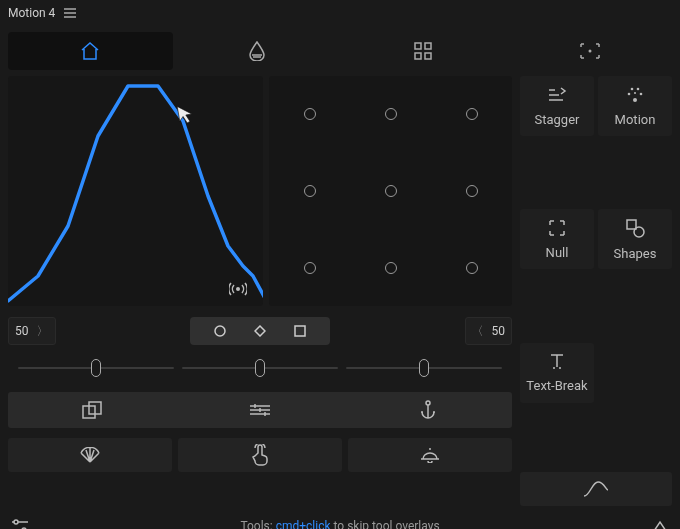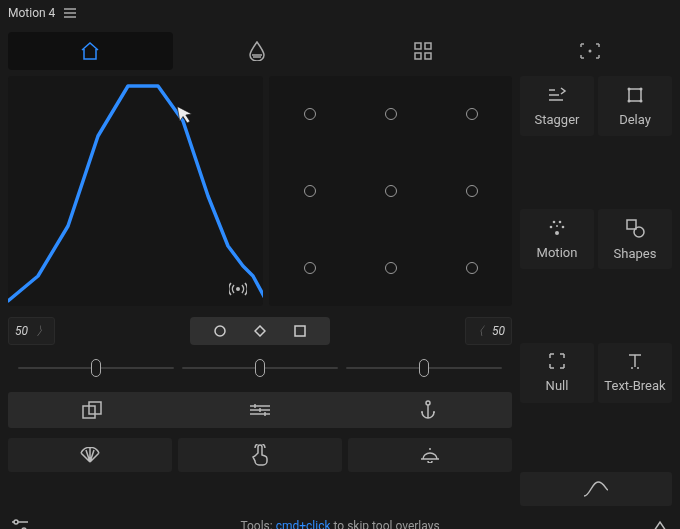--- a/index.html
+++ b/index.html
@@ -124,21 +124,20 @@
   .num-box {
     height: 28px;
     background: #202020;
     border: 1px solid #2a2a2a;
     border-radius: 3px;
     display: flex; align-items: center;
     padding: 0 6px;
     gap: 8px;
     color: #cfcfcf;
     cursor: ew-resize;
-    font-style: italic;
   }
   .arrow { color: #888; font-size: 12px; cursor: pointer; }
   .shape-strip {
     flex: 1;
     display: flex;
     justify-content: center;
   }
   .shape-inner {
     height: 28px;
     width: 140px;
@@ -432,52 +431,42 @@
   </div>
 
   <div class="palette">
     <div class="tool">
       <svg width="20" height="18" viewBox="0 0 20 18">
           <path d="M2 4h6 M2 9h10 M2 14h14 M14 2l4 3-4 3"></path>
         </svg>
       <span>Stagger</span>
     </div>
     <div class="tool">
-      <svg width="18" height="18" viewBox="0 0 18 18">
-          <rect x="3" y="3" width="12" height="12"></rect>
-          <circle cx="3" cy="3" r="1.5" fill="#bbb" stroke="none"></circle>
-          <circle cx="15" cy="3" r="1.5" fill="#bbb" stroke="none"></circle>
-          <circle cx="3" cy="15" r="1.5" fill="#bbb" stroke="none"></circle>
-          <circle cx="15" cy="15" r="1.5" fill="#bbb" stroke="none"></circle>
-        </svg>
-      <span>Delay</span>
-    </div>
-    <div class="tool">
       <svg width="20" height="18" viewBox="0 0 20 18">
           <circle cx="10" cy="14" r="2" fill="#bbb" stroke="none"></circle>
           <circle cx="4" cy="8" r="1.3" fill="#bbb" stroke="none"></circle>
           <circle cx="16" cy="8" r="1.3" fill="#bbb" stroke="none"></circle>
           <circle cx="7" cy="3" r="1.3" fill="#bbb" stroke="none"></circle>
           <circle cx="13" cy="3" r="1.3" fill="#bbb" stroke="none"></circle>
           <circle cx="10" cy="7" r="1" fill="#bbb" stroke="none"></circle>
         </svg>
       <span>Motion</span>
     </div>
     <div class="tool">
+      <svg width="18" height="18" viewBox="0 0 18 18">
+          <path d="M2 2h4 M2 2v4 M16 2h-4 M16 2v4 M2 16h4 M2 16v-4 M16 16h-4 M16 16v-4"></path>
+        </svg>
+      <span>Null</span>
+    </div>
+    <div class="tool">
       <svg width="20" height="20" viewBox="0 0 20 20">
           <rect x="2" y="2" width="9" height="9"></rect>
           <circle cx="14" cy="14" r="5"></circle>
         </svg>
       <span>Shapes</span>
-    </div>
-    <div class="tool">
-      <svg width="18" height="18" viewBox="0 0 18 18">
-          <path d="M2 2h4 M2 2v4 M16 2h-4 M16 2v4 M2 16h4 M2 16v-4 M16 16h-4 M16 16v-4"></path>
-        </svg>
-      <span>Null</span>
     </div>
     <div class="tool">
       <svg width="18" height="18" viewBox="0 0 18 18">
           <path d="M3 3 h12 M9 3 v12 M5 16 h2 M11 16 h2"></path>
         </svg>
       <span>Text-Break</span>
     </div>
   </div>
 </div>
 

